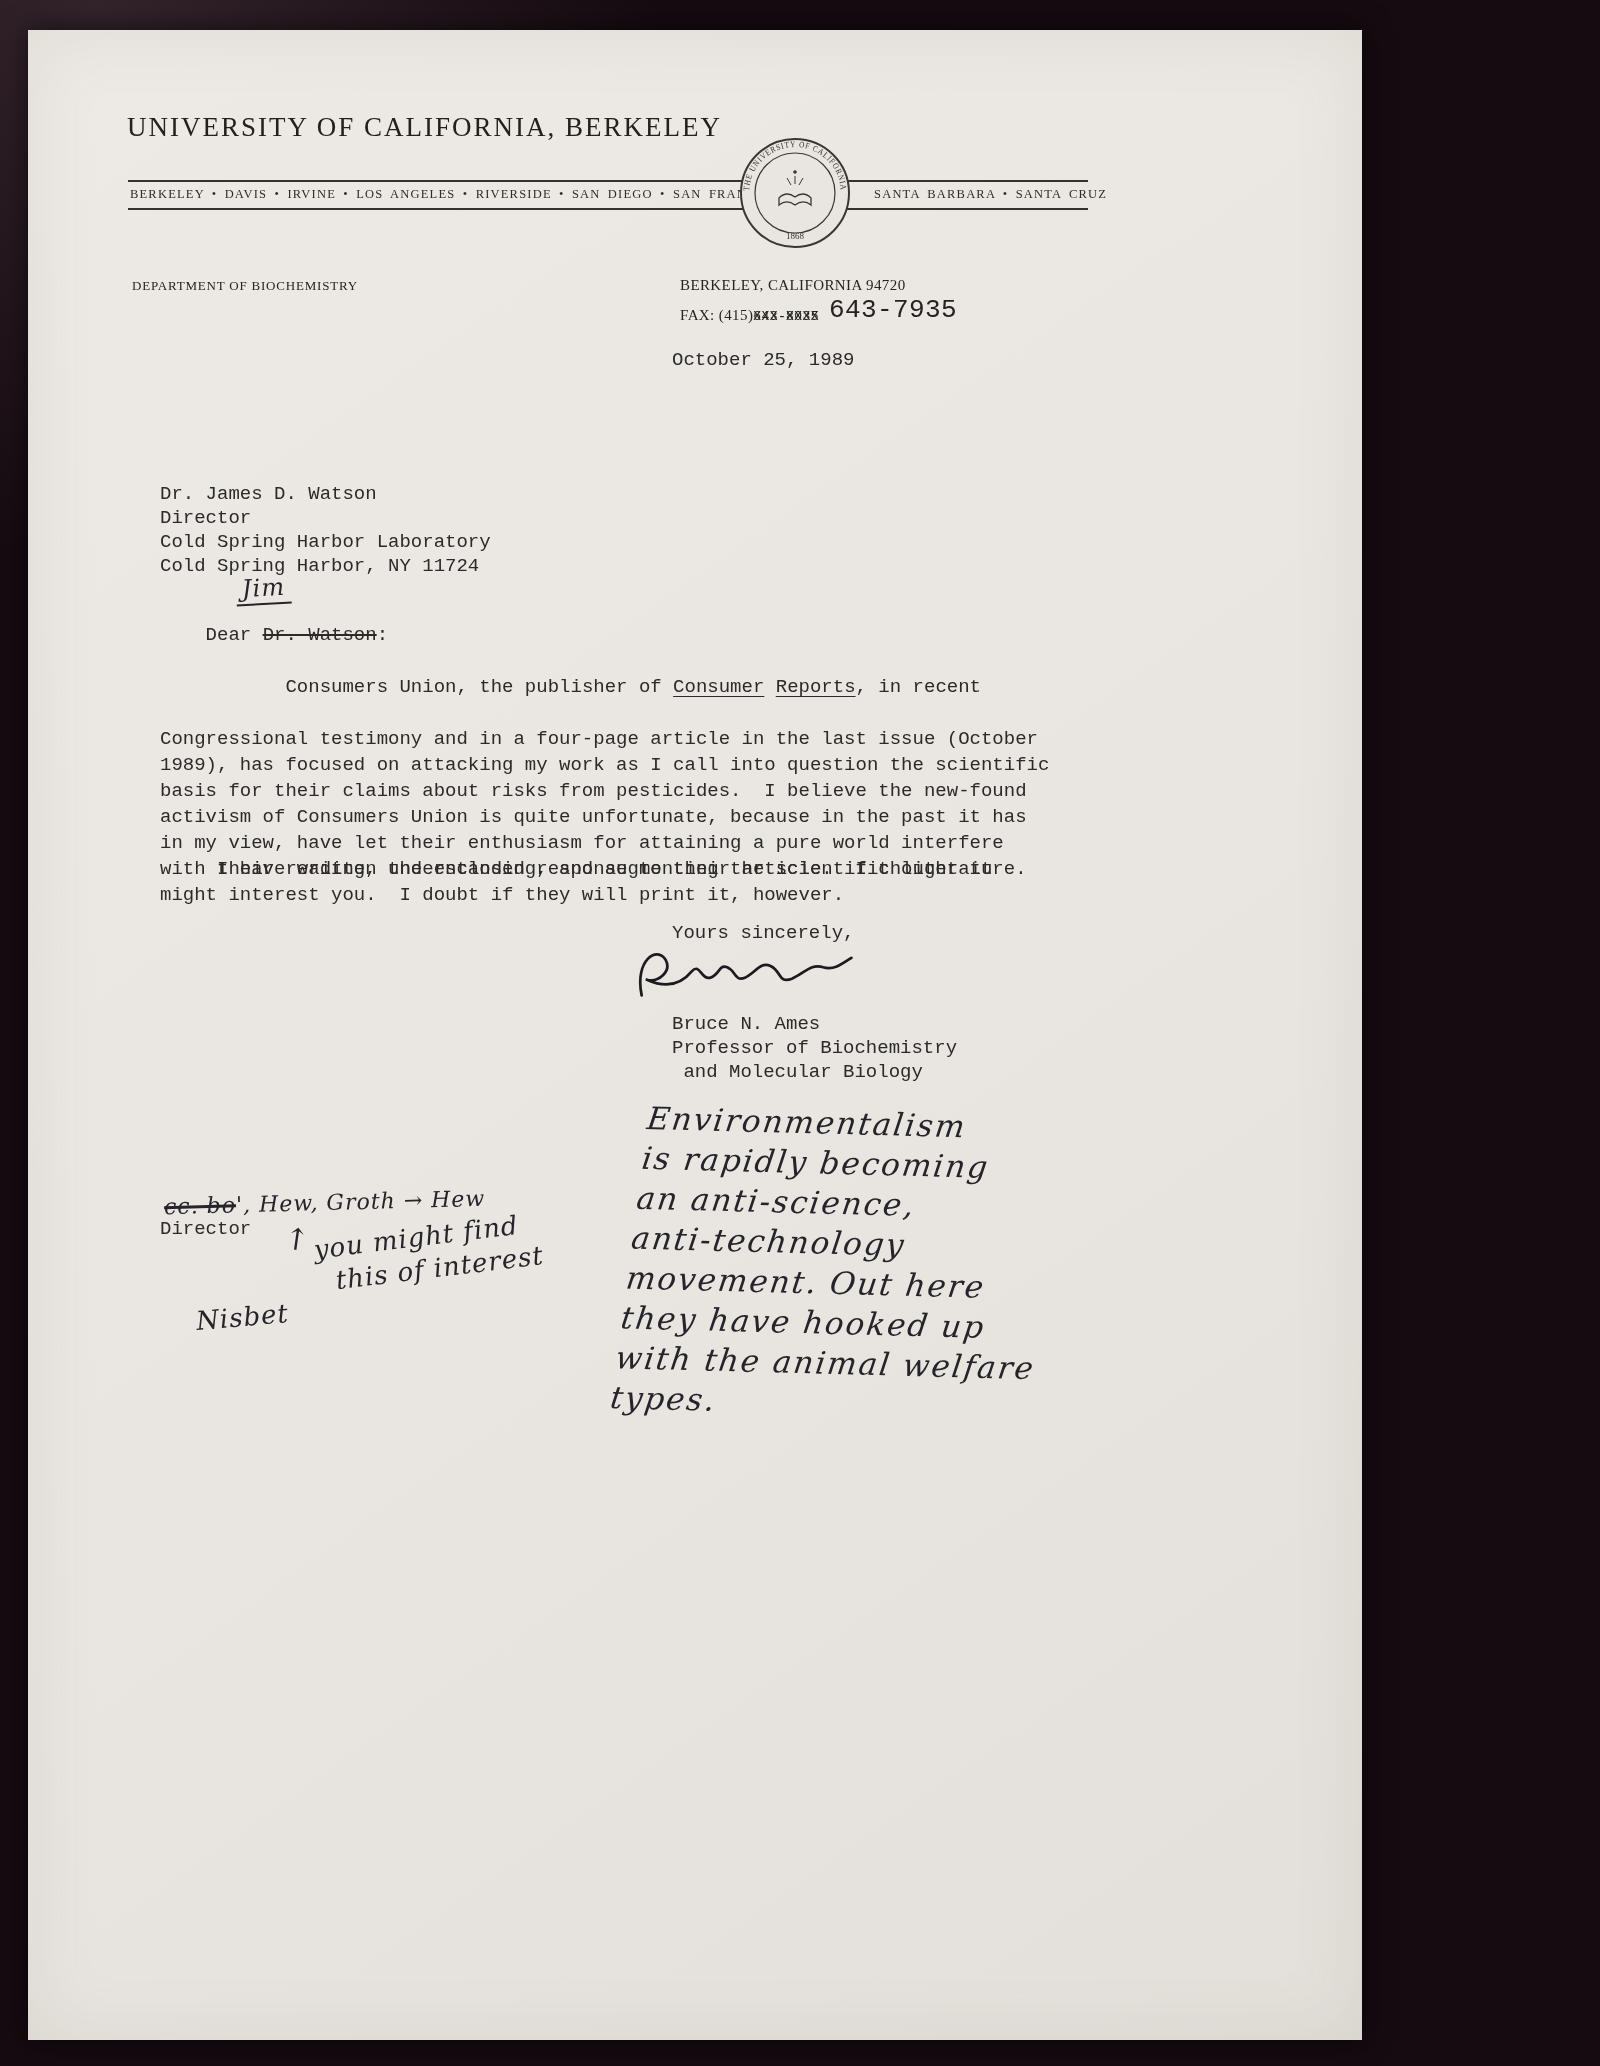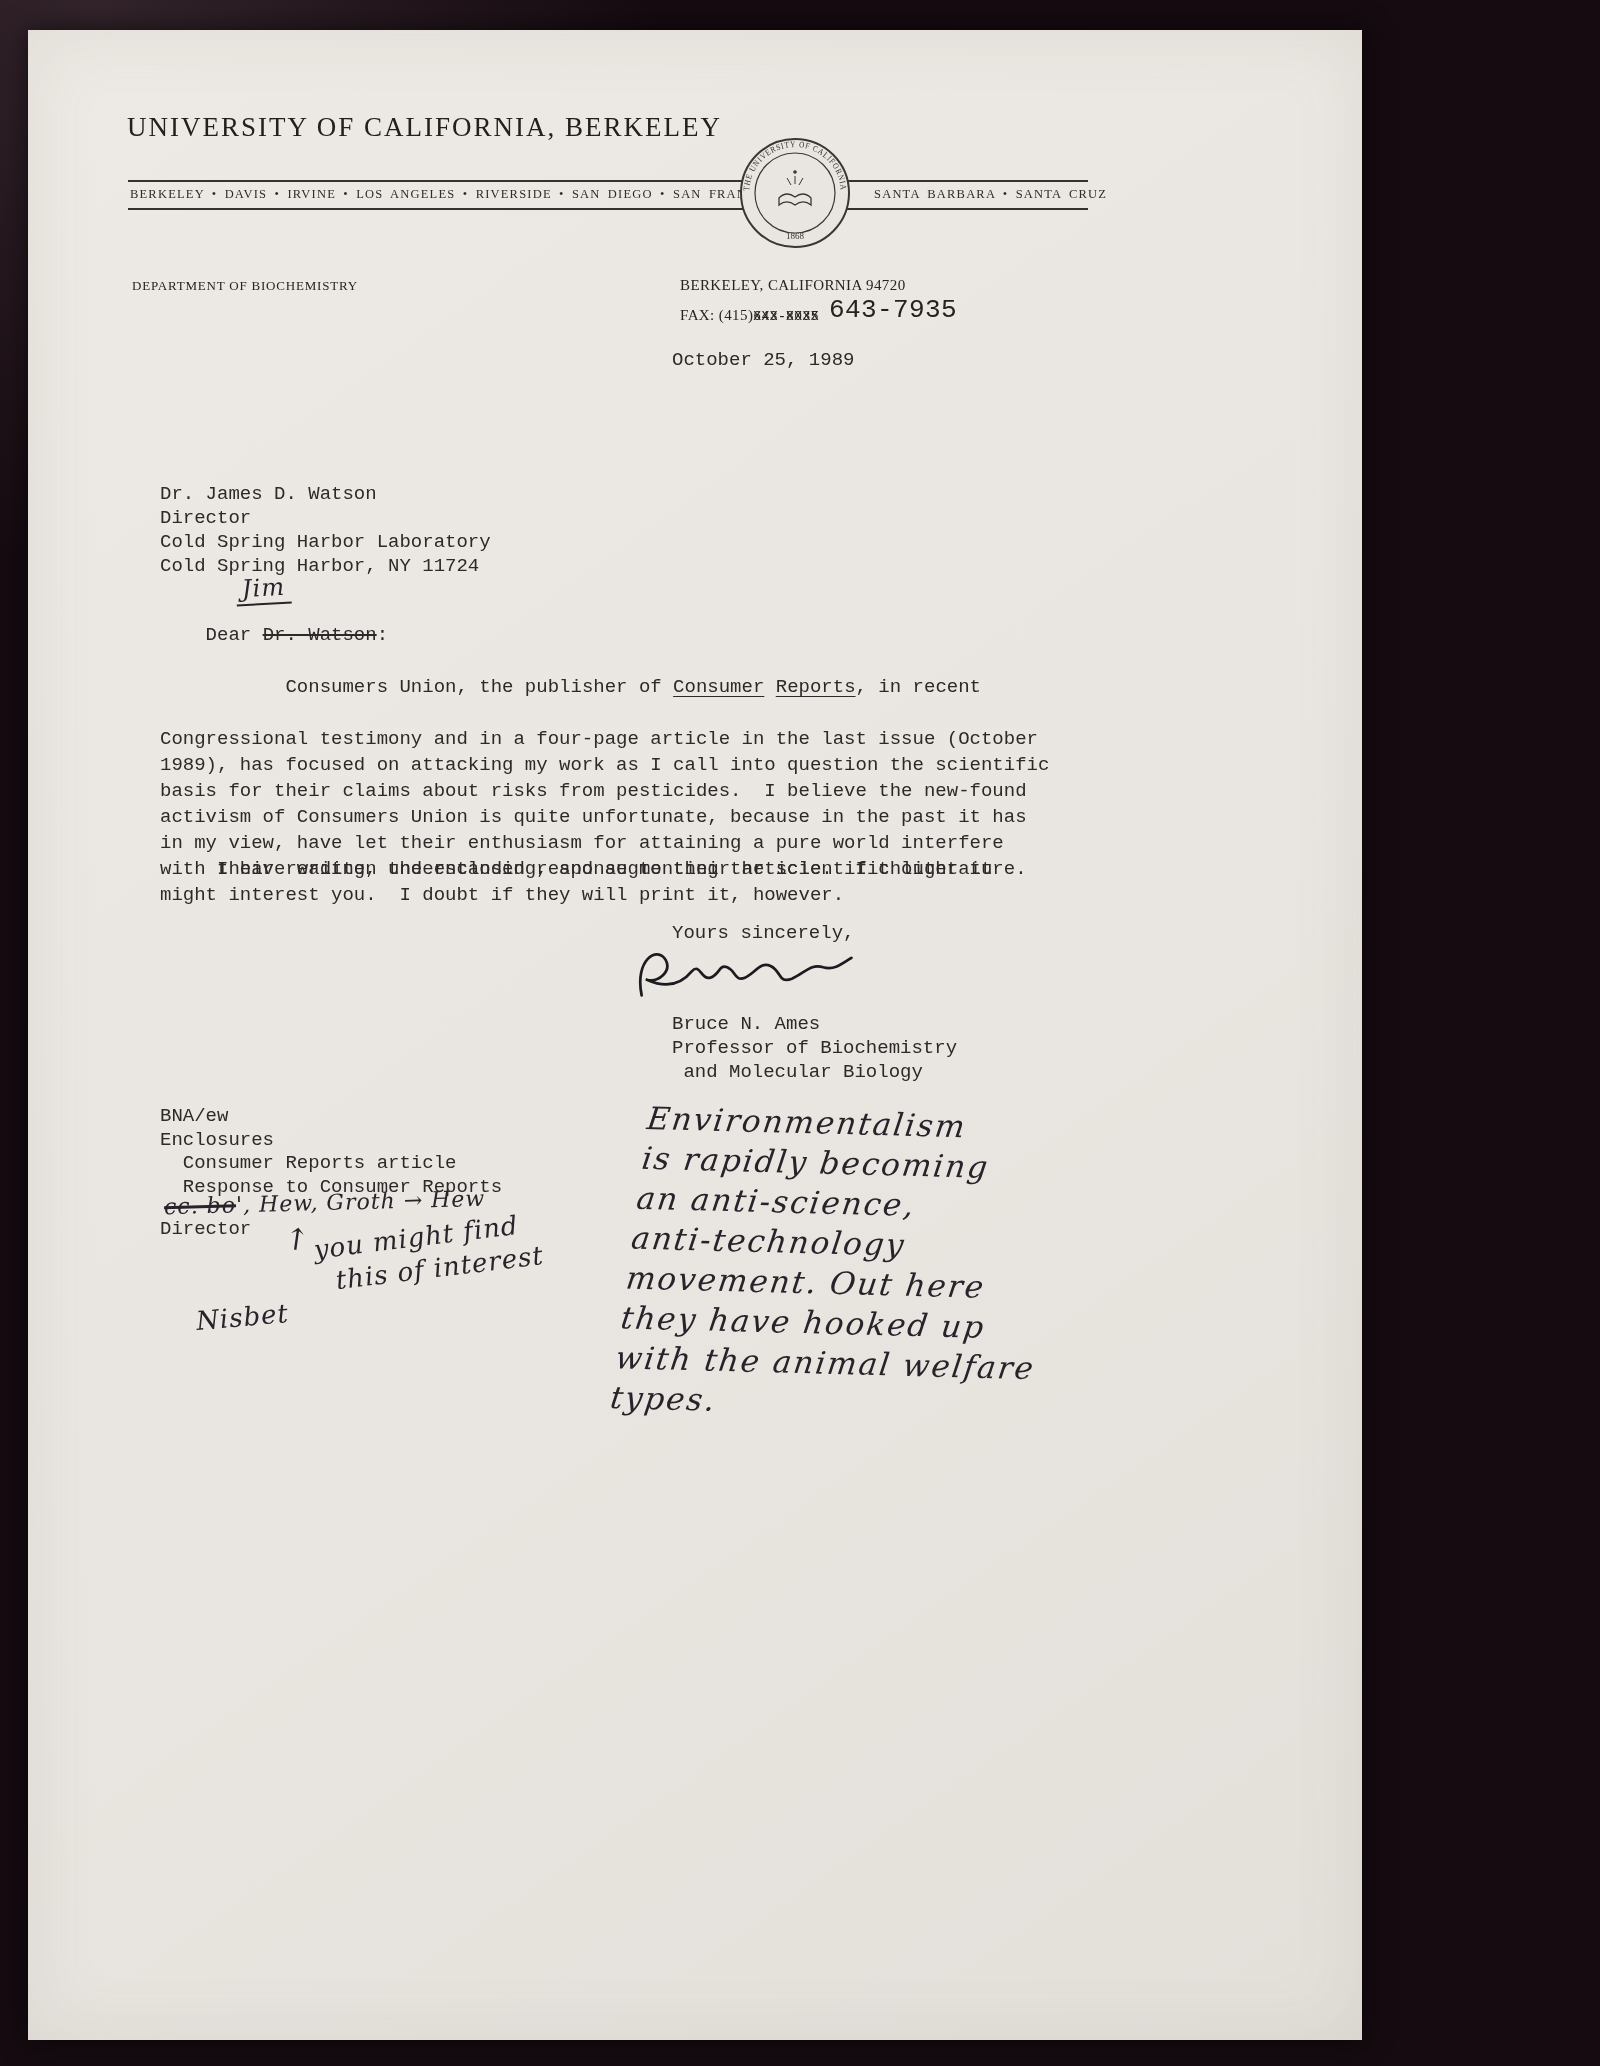--- a/index.html
+++ b/index.html
@@ -110,26 +110,20 @@
   <svg class="abs" viewBox="0 0 230 75" style="left:598px;top:904px;width:240px;height:80px;">
     <path d="M15,58 C8,24 30,10 38,24 C44,35 31,46 20,43 M20,43 C40,52 54,46 63,35 C71,26 72,44 81,41 C90,38 89,28 97,31 C105,34 104,45 114,41 C124,37 128,25 139,30 C149,35 146,47 159,42 C171,37 177,27 189,31 C199,34 207,28 216,22" fill="none" stroke="#1c1b20" stroke-width="2.6" stroke-linecap="round" stroke-linejoin="round"></path>
   </svg>
 
   <div class="abs signer" style="left:644px;top:982px;">
     <div class="mono">Bruce N. Ames</div>
     <div class="mono">Professor of Biochemistry</div>
     <div class="mono"> and Molecular Biology</div>
   </div>
 
-  <div class="abs footerblock" style="left:132px;top:1075px;">
-    <div class="mono">BNA/ew</div>
-    <div class="mono">Enclosures</div>
-    <div class="mono">  Consumer Reports article</div>
-    <div class="mono">  Response to Consumer Reports</div>
-  </div>
 
   <div class="abs hw" style="left:136px;top:1160px;font-size:22px;transform:rotate(-1.5deg);white-space:nowrap;">
     <span class="struck" style="text-decoration-thickness:3px;">cc. bo</span><span>', Hew, Groth → Hew</span>
   </div>
 
   <div class="abs mono" style="left:132px;top:1188px;">Director</div>
 
   <div class="abs hw" style="left:256px;top:1192px;font-size:30px;transform:rotate(8deg);">↑</div>
 
   <div class="abs hw marginnote" style="left:284px;top:1204px;font-size:26px;transform:rotate(-7deg);transform-origin:left top;">

